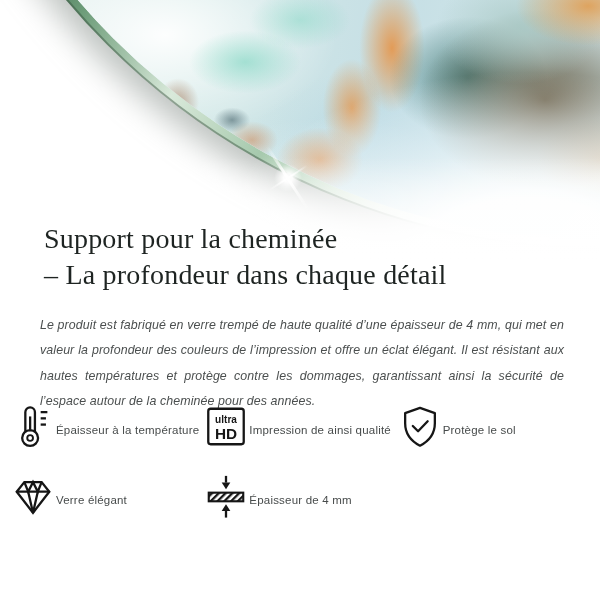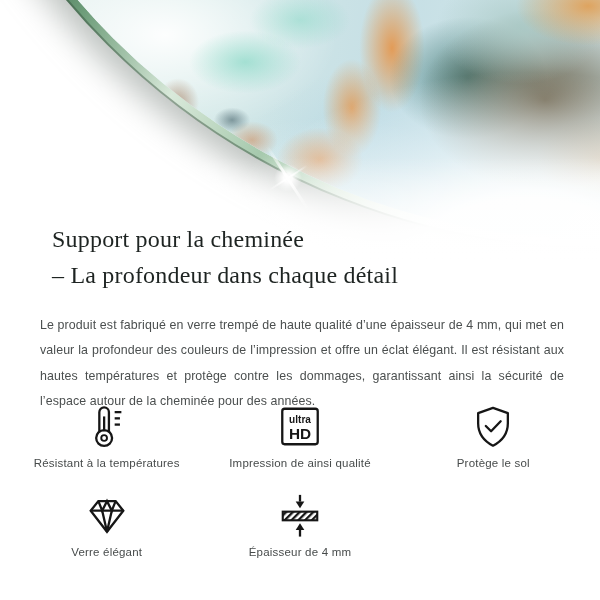--- a/index.html
+++ b/index.html
@@ -57,36 +57,36 @@
   .sparkle { position:absolute; left:253px; top:143px; width:70px; height:70px; pointer-events:none; }
   .sparkle .glow { position:absolute; left:50%; top:50%; width:28px; height:28px; margin:-14px 0 0 -14px;
     background:radial-gradient(circle, rgba(255,255,255,0.95) 0 22%, rgba(255,255,255,0) 70%); }
   .sparkle .ray { position:absolute; left:50%; top:50%;
     background:linear-gradient(to right, rgba(255,255,255,0), #fff 45%, #fff 55%, rgba(255,255,255,0)); }
   .sparkle .ray1 { width:76px; height:2.5px; margin:-1.25px 0 0 -38px; transform:rotate(57deg); }
   .sparkle .ray2 { width:46px; height:2px;   margin:-1px 0 0 -23px;   transform:rotate(-33deg); }
 
   
   .title {
-    position:absolute; left:52px; top:221px; width:540px;
+    position:absolute; left:44px; top:221px; width:540px;
     font-family:"Liberation Serif", serif; font-weight:400;
-    font-size:24px; line-height:36px; color:#1e2422; letter-spacing:0.2px;
+    font-size:28px; line-height:36px; color:#1e2422; letter-spacing:0.2px;
   }
   .description {
     position:absolute; left:40px; top:313px; width:524px;
     font-size:12.4px; line-height:25.3px; color:#4b4f4f;
-    text-align:justify; letter-spacing:0.1px;
+    text-align:justify; letter-spacing:0.1px;font-style:italic;
   }
 
   
   .features {
     position:absolute; left:10px; top:402px; width:580px;
     display:grid; grid-template-columns:repeat(3, 1fr); row-gap:22px;
   }
-  .feature { display:flex; flex-direction:column; align-items:center;text-align:center; }
+  .feature { display:flex; flex-direction:row; align-items:center;text-align:center; }
   .icon-box { height:48px; display:flex; align-items:flex-end; justify-content:center; }
   .feature-label { margin-top:7px; font-size:11.5px; color:#474b4b; letter-spacing:0.2px; }
   .icon-stroke { stroke:#161616; fill:none; stroke-width:2.4; }
   .icon-fill   { fill:#161616; }
   .hd-text { font-family:"Liberation Sans", sans-serif; font-weight:bold; fill:#161616; text-anchor:middle; }
   .polished-icon {
     width:42px; height:38px;
     clip-path:polygon(0% 100%, 100% 100%, 100% 6%);
     background:repeating-linear-gradient(135deg, #161616 0 3.6px, rgba(0,0,0,0) 3.6px 8.2px);
   }
@@ -125,21 +125,21 @@
             <path d="M16 29.5 V9 a5 5 0 0 1 10 0 V29.5"></path>
             <circle cx="21" cy="36" r="8.3"></circle>
             <circle cx="21" cy="36" r="3" stroke-width="2"></circle>
             <line x1="21" y1="13.5" x2="21" y2="29"></line>
             <line x1="32" y1="9" x2="39" y2="9"></line>
             <line x1="32" y1="15.5" x2="37.5" y2="15.5"></line>
             <line x1="32" y1="22" x2="37.5" y2="22"></line>
           </g>
         </svg>
       </div>
-      <div class="feature-label">Résistant à la températures</div>
+      <div class="feature-label">Épaisseur à la température</div>
     </div>
 
     <div class="feature">
       <div class="icon-box">
         <svg width="46" height="47" viewBox="0 0 48 48">
           <rect class="icon-stroke" x="5.5" y="5.5" width="37" height="37" rx="2.5"></rect>
           <text class="hd-text" x="24" y="20.5" font-size="10.5">ultra</text>
           <text class="hd-text" x="24" y="37" font-size="16">HD</text>
         </svg>
       </div>

